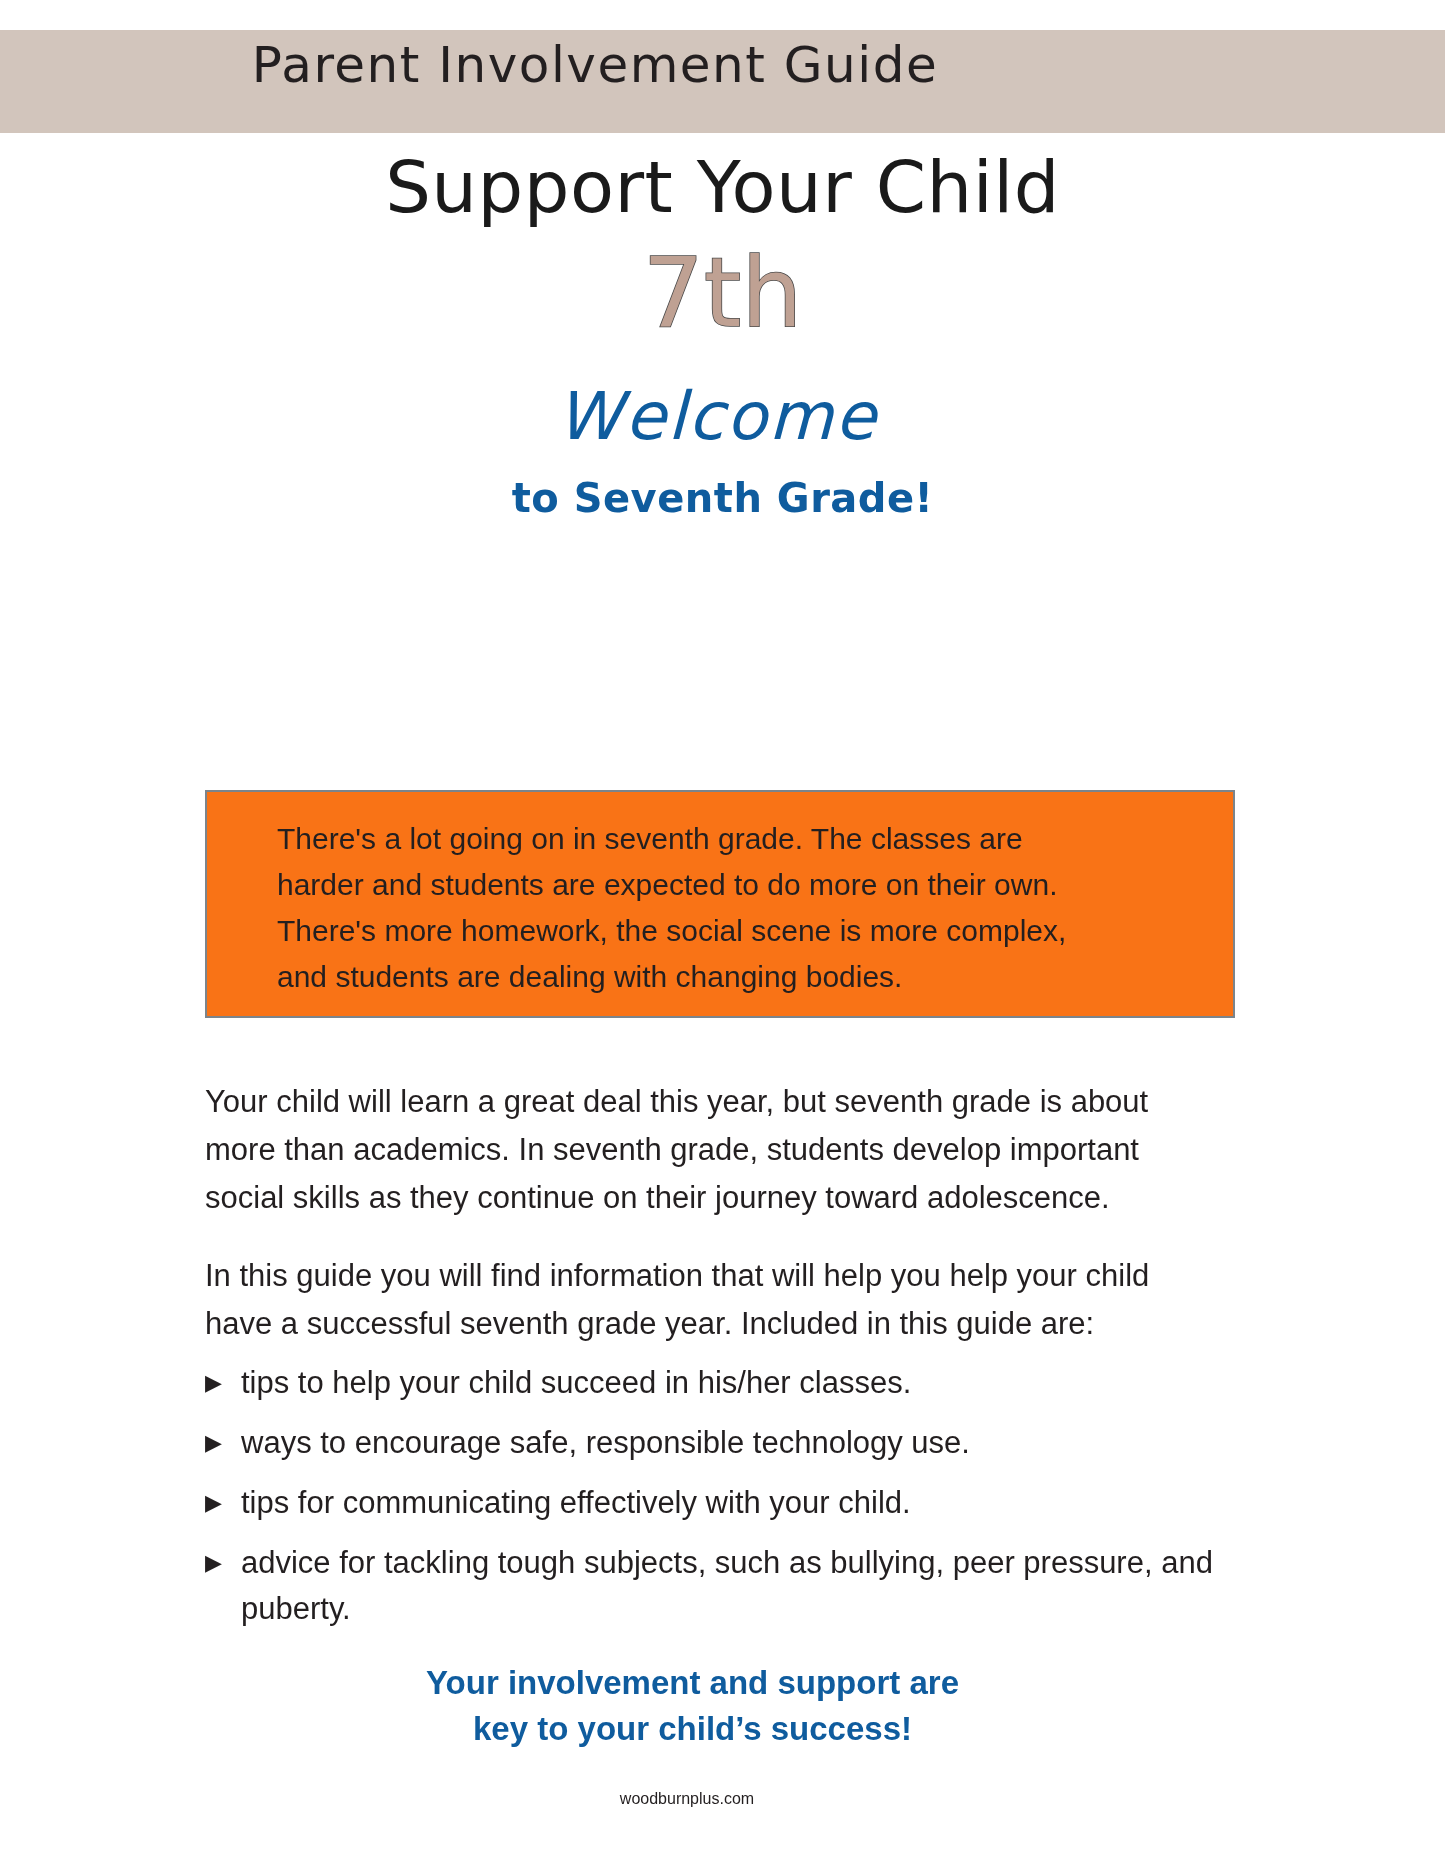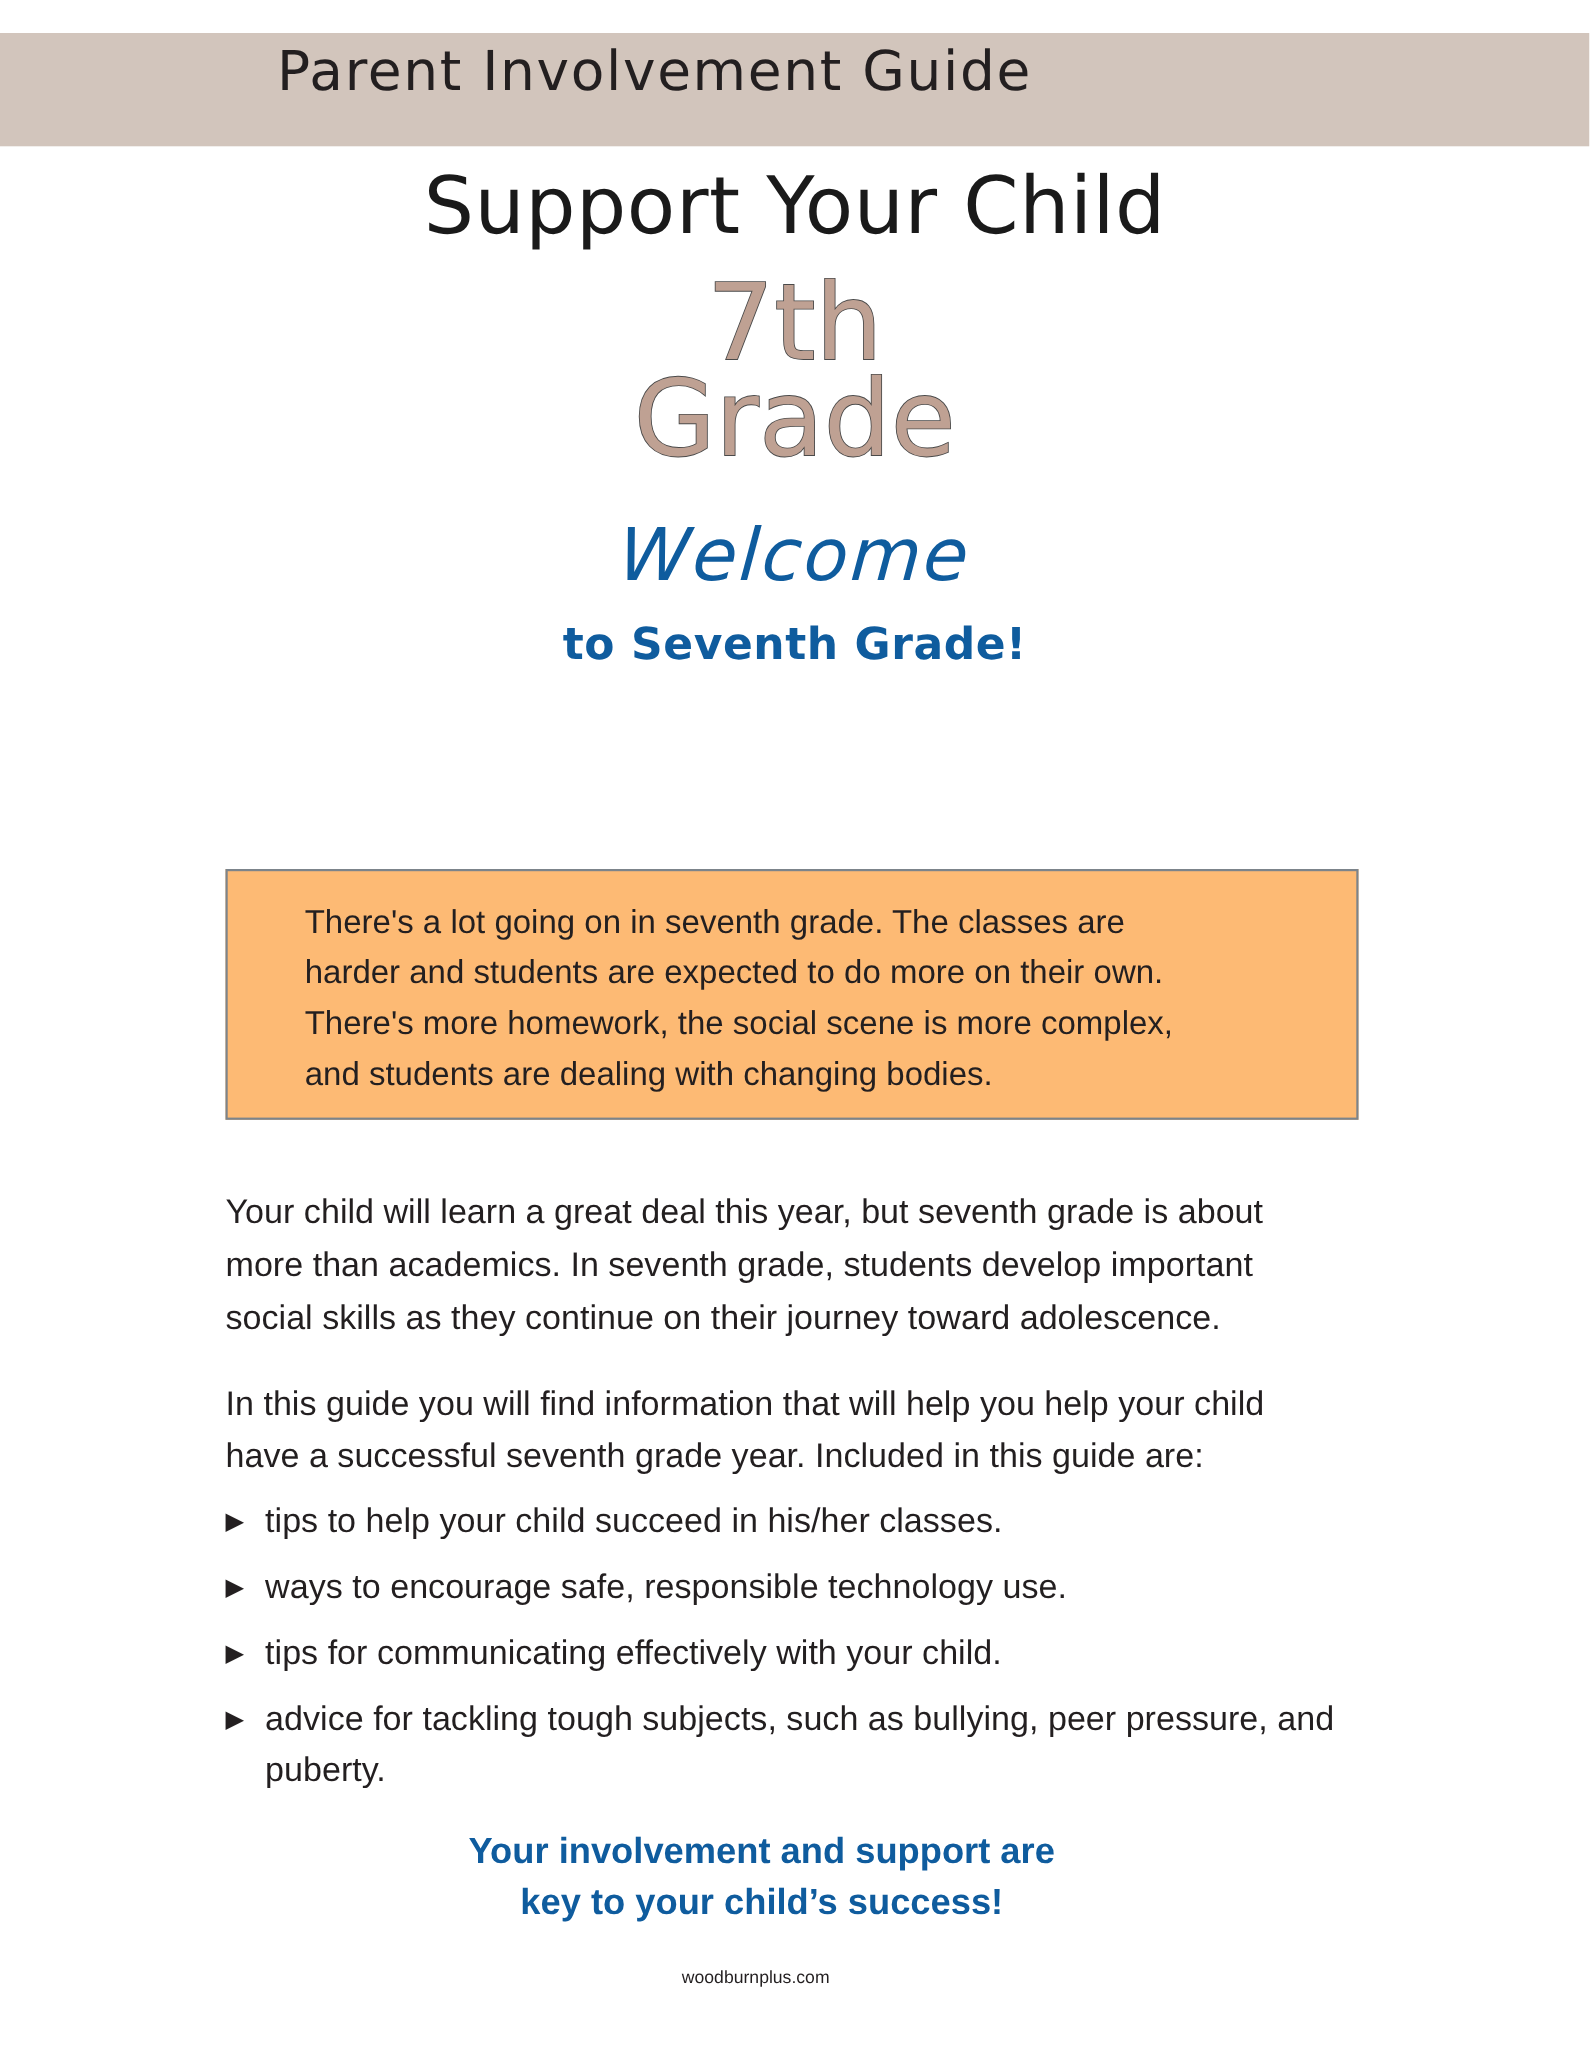--- a/index.html
+++ b/index.html
@@ -102,21 +102,21 @@
     line-height: 1;
   }
 
   
   .callout-box {
     position: absolute;
     left: 205px;
     top: 790px;
     width: 1030px;
     height: 228px;
-    background: #fdba74;
+    background: #f97316;
     border: 2px solid #7c848b;
     box-sizing: border-box;
   }
   .callout-text {
     position: absolute;
     left: 70px;
     top: 24px;
     width: 900px;
     font-family: "Liberation Sans", sans-serif;
     font-size: 30px;
@@ -198,21 +198,20 @@
 <body>
 
 <div class="header-band"></div>
 <div class="header-title">Parent Involvement Guide</div>
 
 <div class="title-block">
   <div class="support-your-child">Support Your Child</div>
 
   <div class="grade-wrap">
     <span class="grade-line grade-number">7th</span>
-    <span class="grade-line grade-word">Grade</span>
   </div>
 
   <span class="welcome-script">Welcome</span>
 
   <div class="welcome-sub">to Seventh Grade!</div>
 </div>
 
 <div class="callout-box">
   <div class="callout-text">
     <p>There's a lot going on in seventh grade. The classes are</p>

